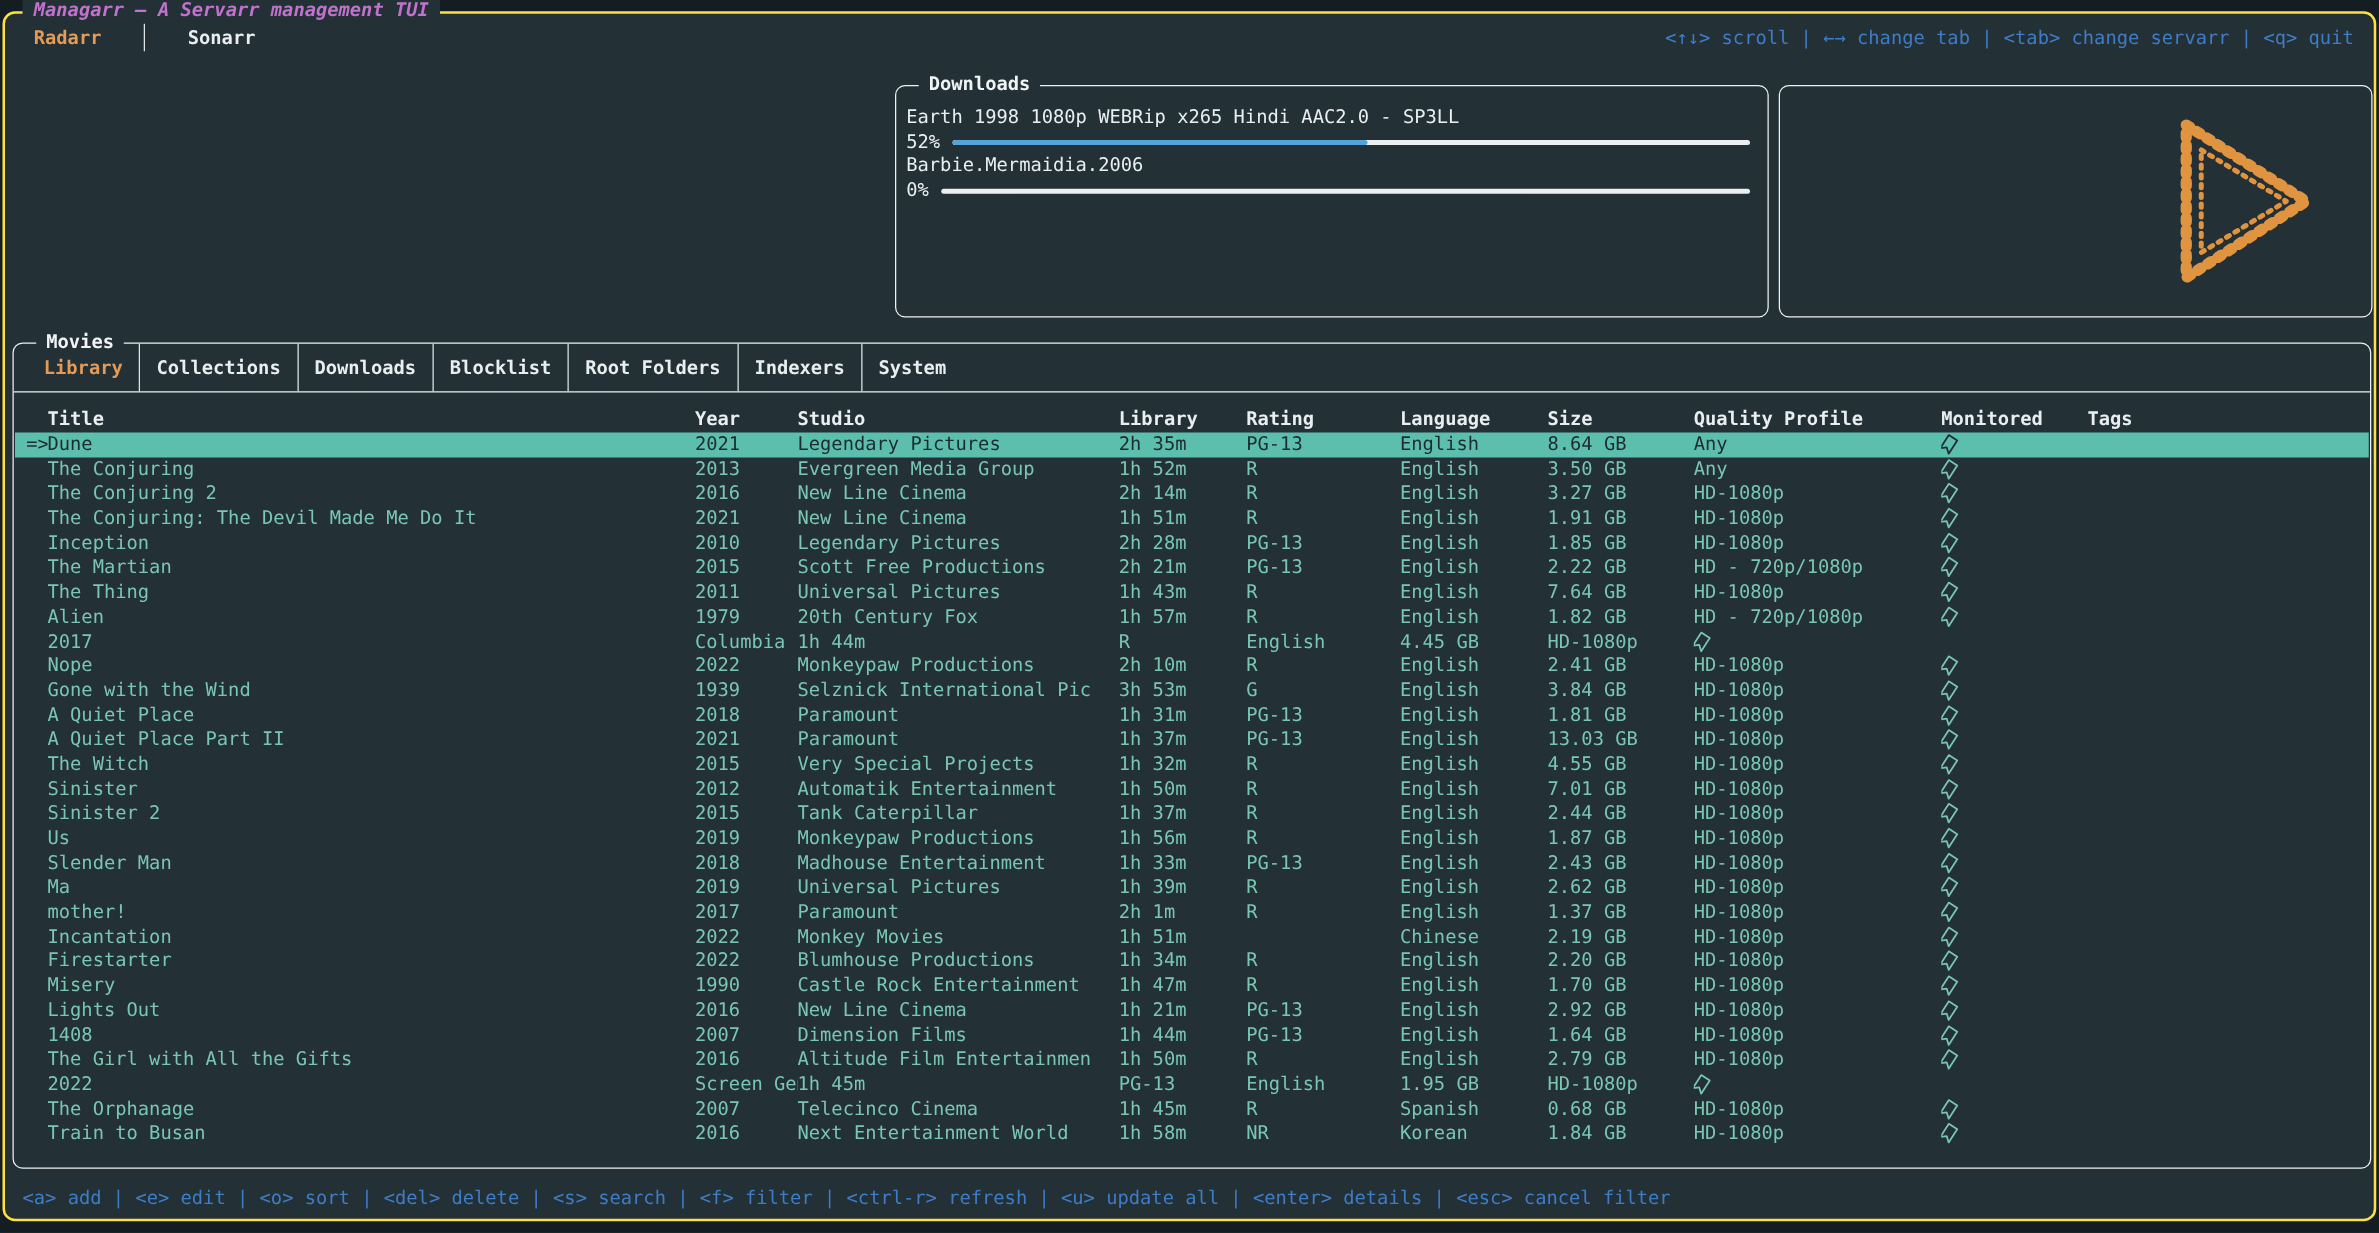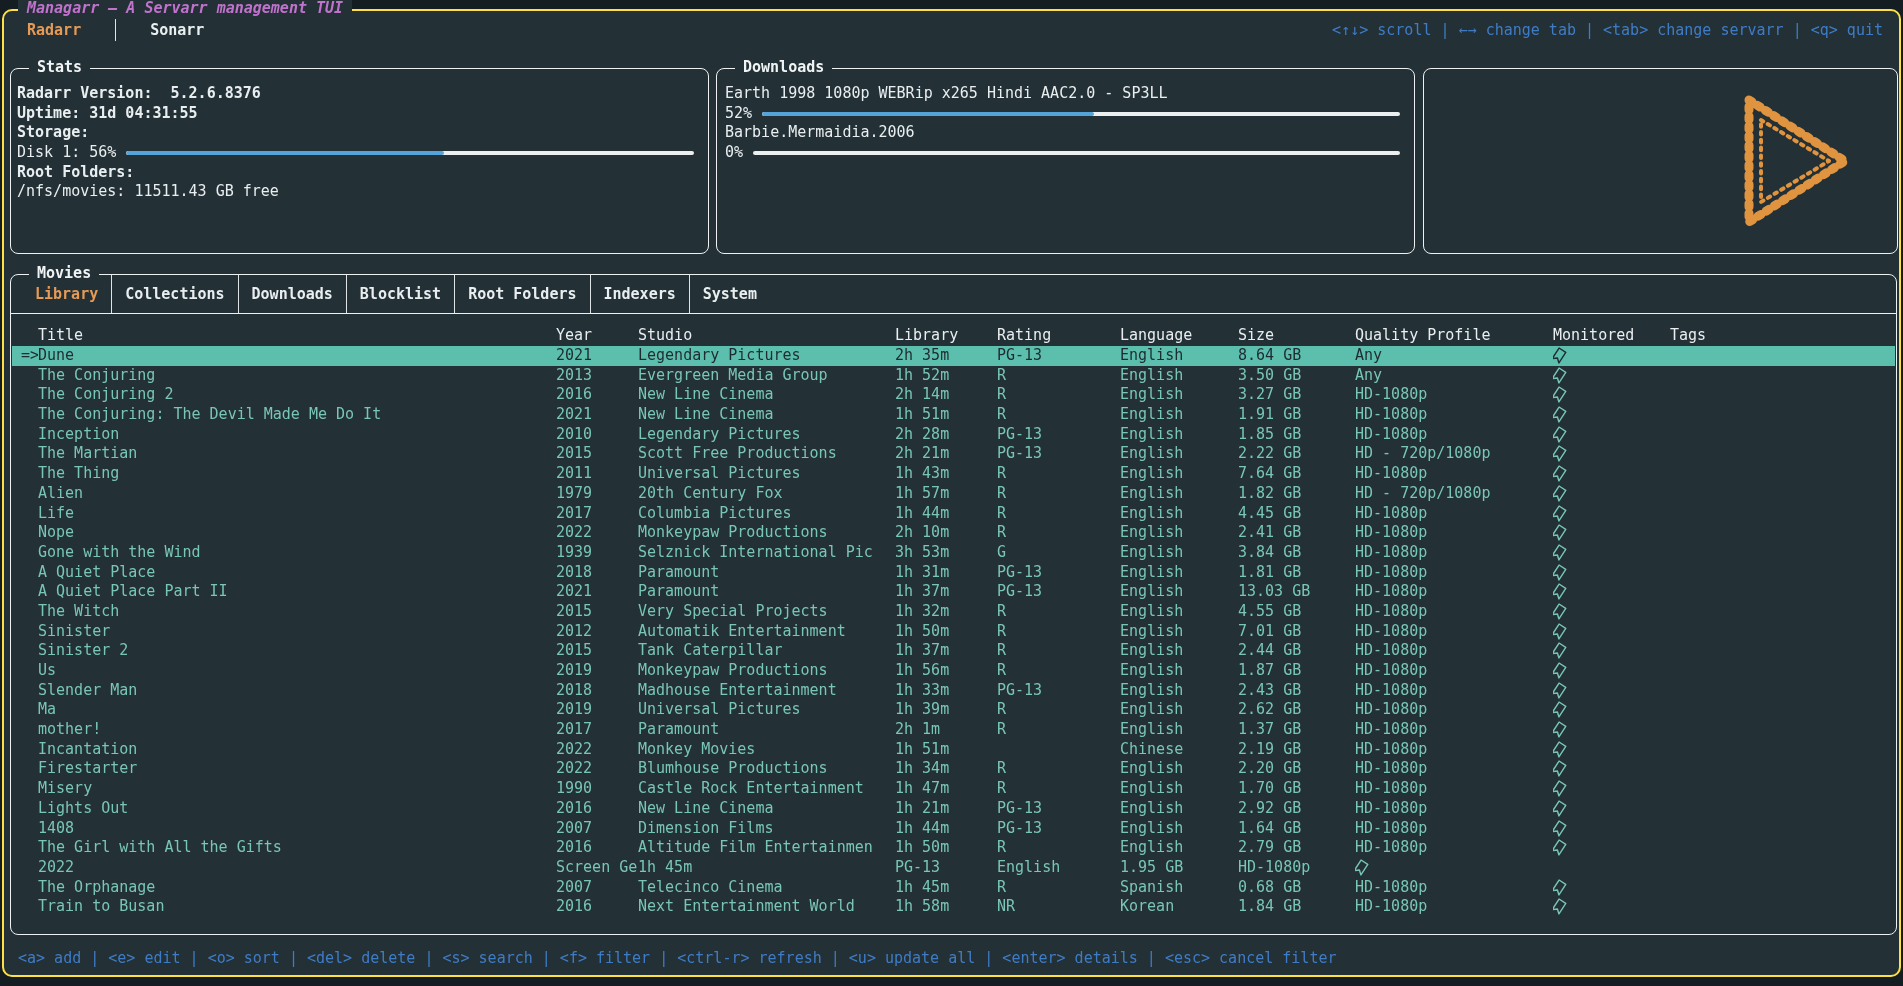--- a/index.html
+++ b/index.html
@@ -42,21 +42,21 @@
   .movie-tabs {
     position:absolute; top:0; left:0; right:0; height:39px;
     border-bottom:1px solid #eef1f2; display:flex; align-items:center; padding-left:11px;
   }
   .movie-tab { padding:0 13px; font-weight:bold; white-space:pre; }
   .movie-tab.active { color:#e59a55; }
   .tgrid {
     display:grid;
     grid-template-columns:26px 518px 82px 257px 102px 123px 118px 117px 198px 117px 1fr;
   }
-  .thead { position:absolute; top:51px; left:1px; right:1px; height:20px; font-weight:normal; }
+  .thead { position:absolute; top:51px; left:1px; right:1px; height:20px; font-weight:bold; }
   .thead .cell { white-space:pre; overflow:hidden; }
   .tbody { position:absolute; top:71px; left:1px; right:1px; }
   .trow { height:19.7px; line-height:19.7px; color:#79c6b5; }
   .trow .cell { white-space:pre; overflow:hidden; }
   .trow.selected { background:#5cbfae; color:#1e2b31; }
   .tag-svg { transform:rotate(33deg); margin-top:2px; }
 
   .help-bar { position:absolute; left:14px; top:938px; color:#3f7cc6; white-space:pre; }
 </style>
 </head>
@@ -65,32 +65,20 @@
 <div class="app-frame">
   <div class="app-title">Managarr – A Servarr management TUI</div>
 
   <div class="servarr-tabs">
     <span class="servarr-tab active">Radarr</span>
     <span class="vsep"></span>
     <span class="servarr-tab">Sonarr</span>
   </div>
   <div class="top-keybinds" id="top-keybinds">&lt;↑↓&gt; scroll | ←→ change tab | &lt;tab&gt; change servarr | &lt;q&gt; quit</div>
 
-  <div class="panel" id="stats-panel">
-    <div class="panel-title">Stats</div>
-    <div class="s-line bold">Radarr Version:  5.2.6.8376</div>
-    <div class="s-line bold">Uptime: 31d 04:31:55</div>
-    <div class="s-line bold">Storage:</div>
-    <div class="s-line">
-      <span>Disk 1: 56%</span>
-      <span class="bar"><span class="bar-fill" style="width: 56%;"></span></span>
-    </div>
-    <div class="s-line bold">Root Folders:</div>
-    <div class="s-line">/nfs/movies: 11511.43 GB free</div>
-  </div>
 
   <div class="panel" id="downloads-panel">
     <div class="panel-title">Downloads</div>
     <div class="s-line">Earth 1998 1080p WEBRip x265 Hindi AAC2.0 - SP3LL</div>
     <div class="s-line">
       <span>52%</span>
       <span class="bar"><span class="bar-fill" style="width: 52%;"></span></span>
     </div>
     <div class="s-line">Barbie.Mermaidia.2006</div>
     <div class="s-line">
@@ -254,21 +242,20 @@
           <span class="cell">English</span>
           <span class="cell">1.82 GB</span>
           <span class="cell">HD - 720p/1080p</span>
           <span class="cell"><svg class="tag-svg" width="12" height="15" viewBox="0 0 12 15">
               <path d="M2 1.2 h8 v12.6 l-4 -3.4 l-4 3.4 z" fill="none" stroke="currentColor" stroke-width="1.4" stroke-linejoin="round"></path>
             </svg></span>
           <span class="cell"></span>
         </div>
         <div class="trow tgrid">
           <span class="cell"></span>
-          <span class="cell">Life</span>
           <span class="cell">2017</span>
           <span class="cell">Columbia Pictures</span>
           <span class="cell">1h 44m</span>
           <span class="cell">R</span>
           <span class="cell">English</span>
           <span class="cell">4.45 GB</span>
           <span class="cell">HD-1080p</span>
           <span class="cell"><svg class="tag-svg" width="12" height="15" viewBox="0 0 12 15">
               <path d="M2 1.2 h8 v12.6 l-4 -3.4 l-4 3.4 z" fill="none" stroke="currentColor" stroke-width="1.4" stroke-linejoin="round"></path>
             </svg></span>

